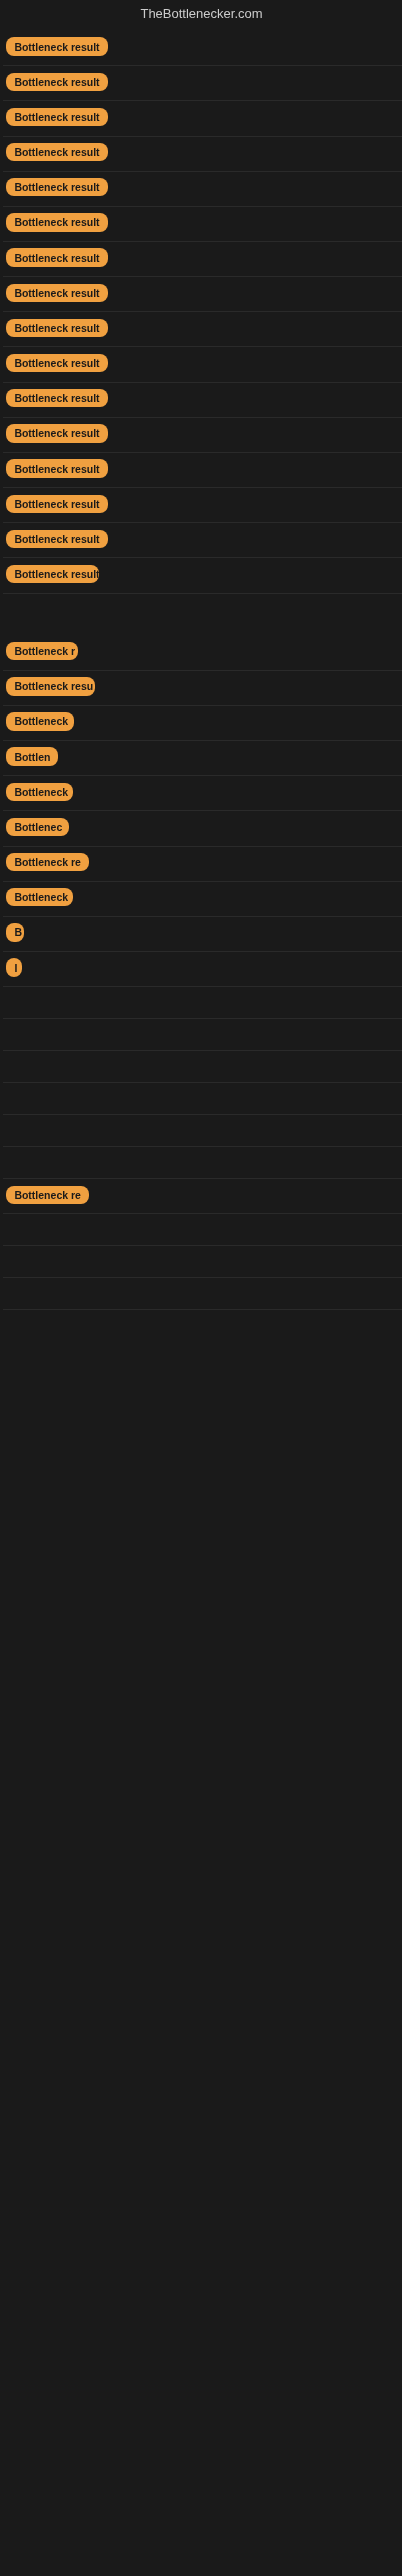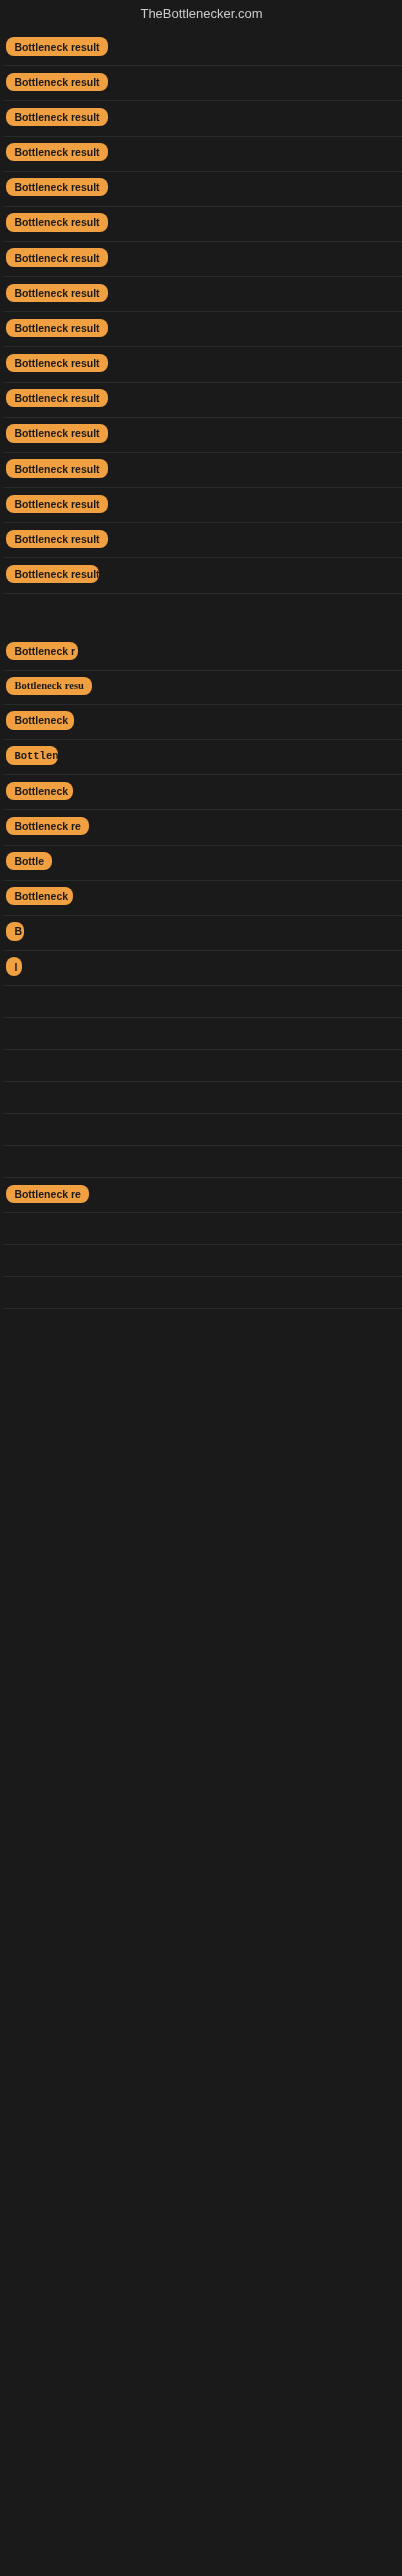--- a/index.html
+++ b/index.html
@@ -61,26 +61,26 @@
       <div class="section"><span class="bottleneck-badge" style="max-width: 105px;">Bottleneck result</span></div>
       <div class="section"><span class="bottleneck-badge" style="max-width: 105px;">Bottleneck result</span></div>
       <div class="section"><span class="bottleneck-badge" style="max-width: 105px;">Bottleneck result</span></div>
       <div class="section"><span class="bottleneck-badge" style="max-width: 105px;">Bottleneck result</span></div>
       <div class="section"><span class="bottleneck-badge" style="max-width: 105px;">Bottleneck result</span></div>
       <div class="section"><span class="bottleneck-badge" style="max-width: 105px;">Bottleneck result</span></div>
       <div class="section"><span class="bottleneck-badge" style="max-width: 105px;">Bottleneck result</span></div>
       <div class="section"><span class="bottleneck-badge" style="max-width: 105px;">Bottleneck result</span></div>
       <div class="section"><span class="bottleneck-badge" style="max-width: 93px;">Bottleneck result</span></div>
       <div class="section"><span class="bottleneck-badge" style="max-width: 72px; margin-top: 42px;">Bottleneck r</span></div>
-      <div class="section"><span class="bottleneck-badge" style="max-width: 89px; font-family: Liberation Serif, serif;">Bottleneck resu</span></div>
+      <div class="section"><span class="bottleneck-badge" style="max-width: 89px;">Bottleneck resu</span></div>
       <div class="section"><span class="bottleneck-badge" style="max-width: 68px;">Bottleneck</span></div>
-      <div class="section"><span class="bottleneck-badge" style="max-width: 52px; font-family: Liberation Mono, monospace;">Bottlen</span></div>
+      <div class="section"><span class="bottleneck-badge" style="max-width: 52px;">Bottlen</span></div>
       <div class="section"><span class="bottleneck-badge" style="max-width: 67px;">Bottleneck</span></div>
+      <div class="section"><span class="bottleneck-badge" style="max-width: 63px;">Bottlenec</span></div>
       <div class="section"><span class="bottleneck-badge" style="max-width: 85px;">Bottleneck re</span></div>
-      <div class="section"><span class="bottleneck-badge" style="max-width: 47px;">Bottle</span></div>
       <div class="section"><span class="bottleneck-badge" style="max-width: 67px;">Bottleneck</span></div>
       <div class="section"><span class="bottleneck-badge" style="max-width: 17.7px;">B</span></div>
       <div class="section"><span class="bottleneck-badge" style="max-width: 8px;">I</span></div>
       <div class="section" style="min-height: 32px;"></div>
       <div class="section" style="min-height: 32px;"></div>
       <div class="section" style="min-height: 32px;"></div>
       <div class="section" style="min-height: 32px;"></div>
       <div class="section" style="min-height: 32px;"></div>
       <div class="section" style="min-height: 32px;"></div>
       <div class="section"><span class="bottleneck-badge" style="max-width: 85px;">Bottleneck re</span></div>

